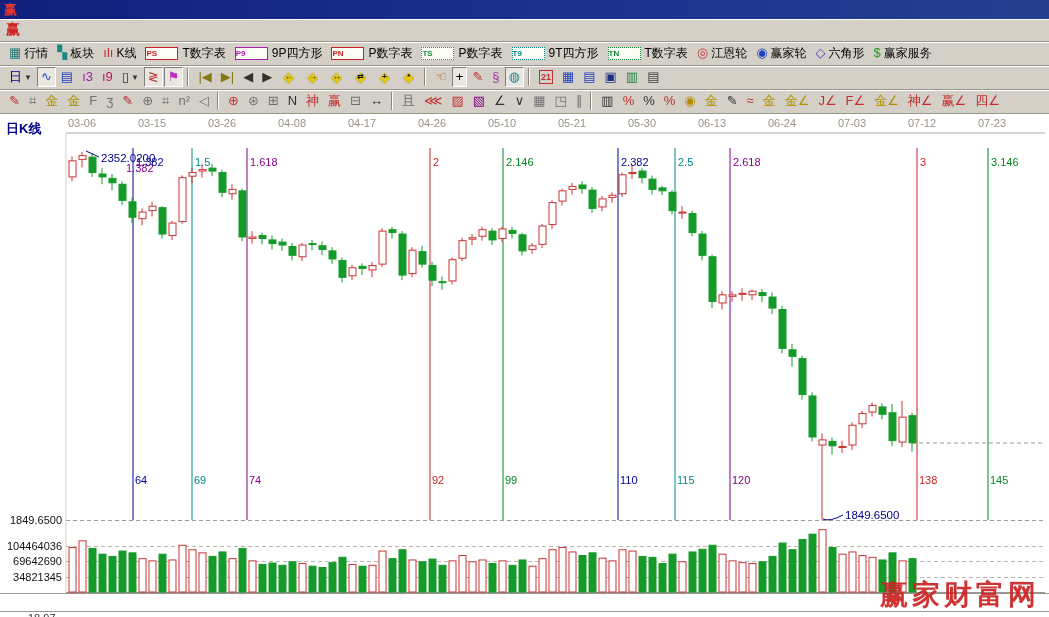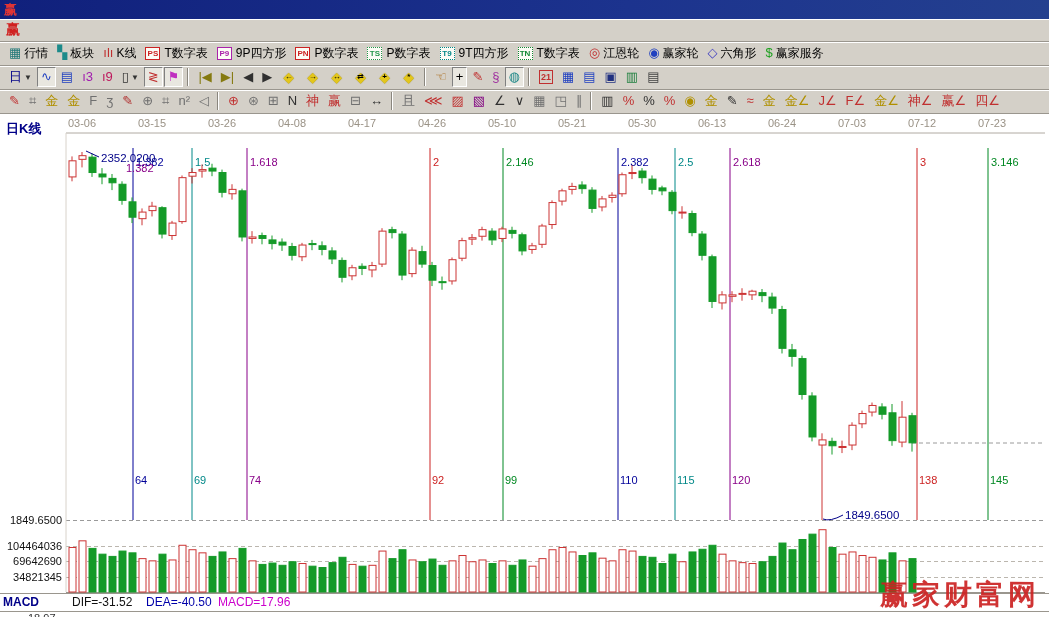--- a/index.html
+++ b/index.html
@@ -18,22 +18,22 @@
   
   .bar{position:relative;z-index:3;height:24px;background:#d4d0c8;border-bottom:1px solid #9a968e;
     box-shadow:inset 0 1px 0 #ffffff;white-space:nowrap;padding-left:4px;}
   .tbtn{display:inline-flex;align-items:center;height:20px;padding:0 3px;margin:1px 0 0 1px;
     border:1px solid transparent;font-size:12px;cursor:default;vertical-align:top;position:relative;}
   .tbtn.pressed{border-color:#808080 #ffffff #ffffff #808080;background:#e9e7e0;}
   .tbtn .g{font-size:13px;line-height:18px;margin-right:2px;}
   .tbtn .g.only{margin-right:0;}
   .tbtn .lbl{color:#000;margin-left:1px;}
   .tbtn .arr{font-size:8px;color:#333;margin-left:2px;}
-  .badge{display:inline-block;width:15px;height:13px;border:1px solid;font-size:8px;font-weight:bold;
-    line-height:11px;text-align:center;margin-right:3px;background:#fcfcf6;}
+  .badge{display:inline-block;width:33px;height:13px;border:1px solid;font-size:8px;font-weight:bold;
+    line-height:11px;text-align:left;margin-right:3px;background:#fcfcf6;}
   .badge.dashed{border-style:dotted;}
   .sep{display:inline-block;width:2px;height:18px;margin:2px 4px 0 4px;border-left:1px solid #8a867e;border-right:1px solid #fff;vertical-align:top;}
   .dia{position:relative;display:inline-block;width:15px;height:18px;}
   .dia .dg{position:absolute;left:0;top:0;width:15px;text-align:center;color:#e3c61c;font-size:14px;line-height:18px;text-shadow:0 0 1px #8a7a00;}
   .dia .ov{position:absolute;left:0;top:1px;width:15px;text-align:center;color:#000;font-size:8px;line-height:16px;font-weight:bold;}
   svg{position:absolute;left:0;top:0;z-index:1;pointer-events:none;}
   .pane-label{position:absolute;z-index:2;left:6px;top:120px;color:#000088;font-weight:bold;font-size:13px;}
   .status-row{position:absolute;z-index:2;left:0;top:594px;width:100%;height:17px;font-size:12px;}
   .status-row span{position:absolute;top:1px;white-space:nowrap;}
   .next-pane{position:absolute;z-index:2;left:0;top:612px;width:100%;height:20px;font-size:11px;}
@@ -589,22 +589,16 @@
       <g>
         <text x="126" y="172" fill="#880088" font-size="11px">1.382</text>
         <path d="M99,157 L86,151" stroke="#000088" fill="none" stroke-width="1"></path>
         <text x="101" y="162" fill="#000088" font-size="11.5px">2352.0200</text>
         <path d="M843,515 Q830,522 823,519" stroke="#000088" fill="none" stroke-width="1"></path>
         <text x="845" y="519" fill="#000088" font-size="11.5px">1849.6500</text>
       </g>
       <text x="880" y="604" fill="#cc2222" font-size="28px" font-weight="bold" letter-spacing="4" font-family="&quot;DejaVu Serif&quot;,&quot;Liberation Serif&quot;,serif" opacity="0.92">赢家财富网</text>
     </svg>
 
-  <div class="status-row">
-    <span style="left:3px;color:#000088;font-weight:bold">MACD</span>
-    <span style="left:72px;color:#111">DIF=-31.52</span>
-    <span style="left:146px;color:#0000aa">DEA=-40.50</span>
-    <span style="left:218px;color:#cc00cc">MACD=17.96</span>
-  </div>
   <div class="next-pane">
     <span>18.97</span>
   </div>
 </div>
 
 </body></html>

